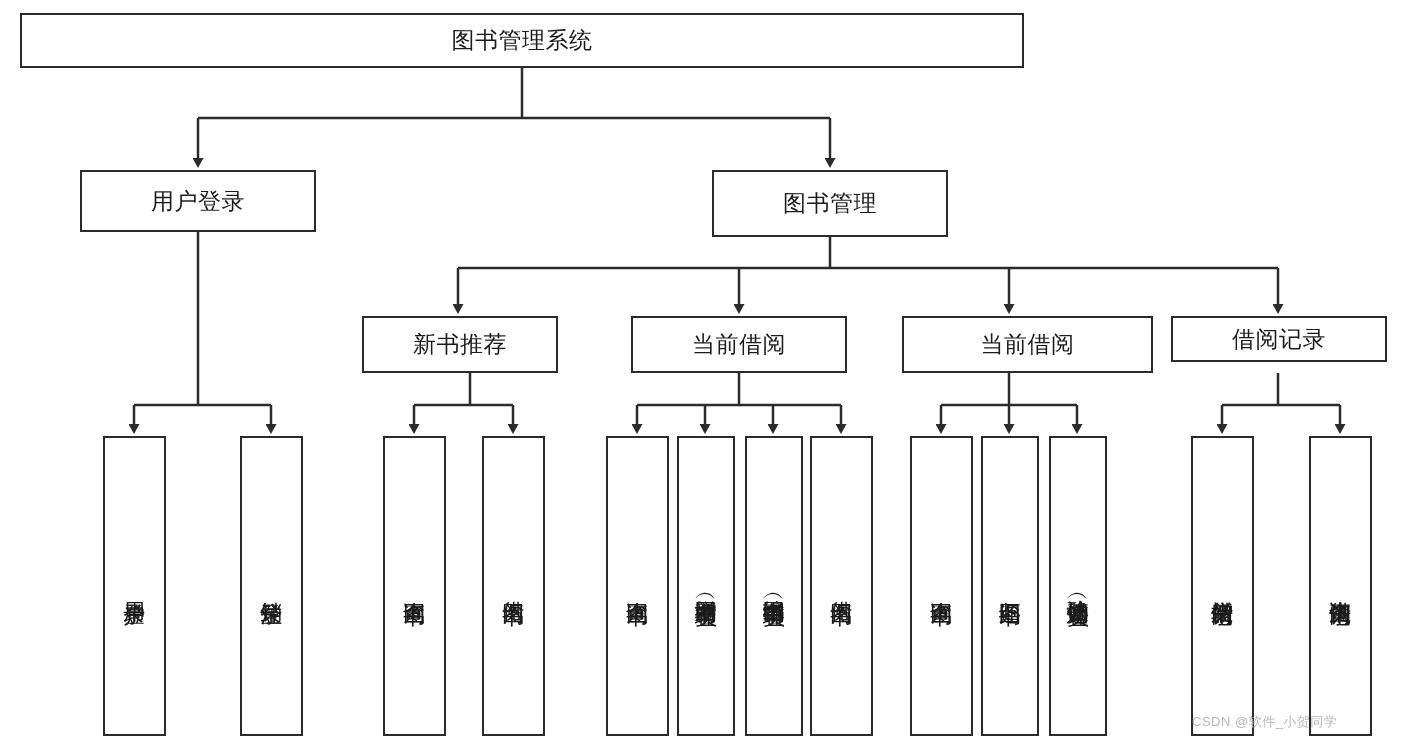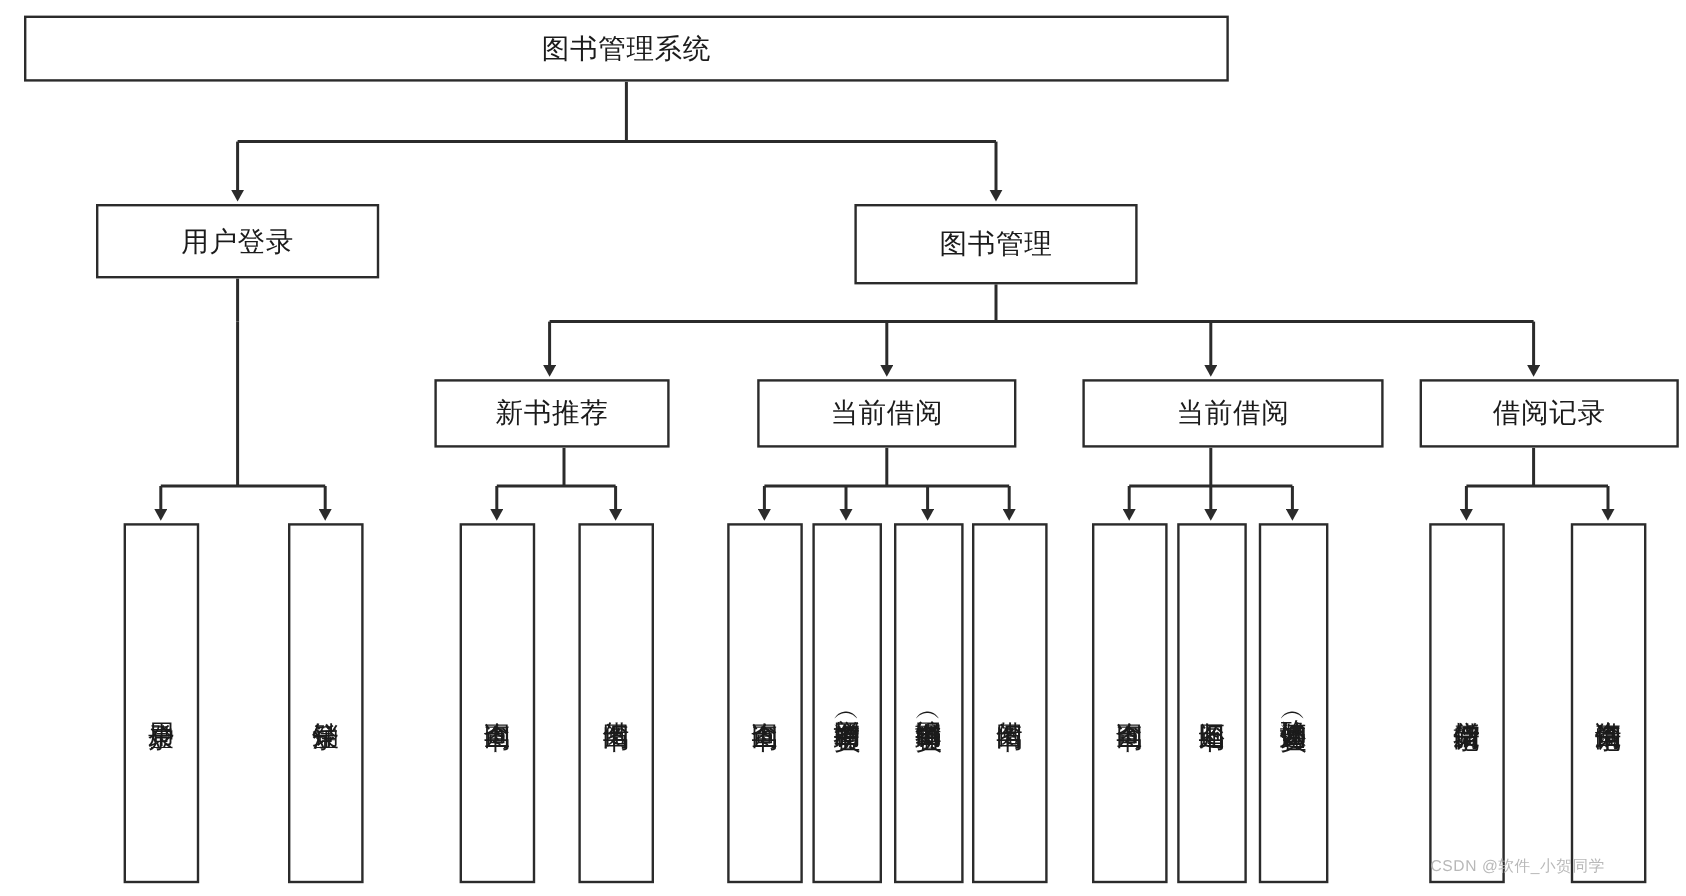--- a/index.html
+++ b/index.html
@@ -135,21 +135,21 @@
 
   <div class="node node-h" style="left:362px; top:316px; width:196px; height:57px;">
     <span>新书推荐</span>
   </div>
   <div class="node node-h" style="left:631px; top:316px; width:216px; height:57px;">
     <span>当前借阅</span>
   </div>
   <div class="node node-h" style="left:902px; top:316px; width:251px; height:57px;">
     <span>当前借阅</span>
   </div>
-  <div class="node node-h" style="left:1171px; top:316px; width:216px; height:57px;margin-left:12px;">
+  <div class="node node-h" style="left:1171px; top:316px; width:216px; height:46px;">
     <span>借阅记录</span>
   </div>
 
   <div class="node node-v" style="left:103px; top:436px; width:63px; height:300px;">
     <span class="vtext">用户登录</span>
   </div>
   <div class="node node-v" style="left:240px; top:436px; width:63px; height:300px;">
     <span class="vtext">注销登录</span>
   </div>
 

